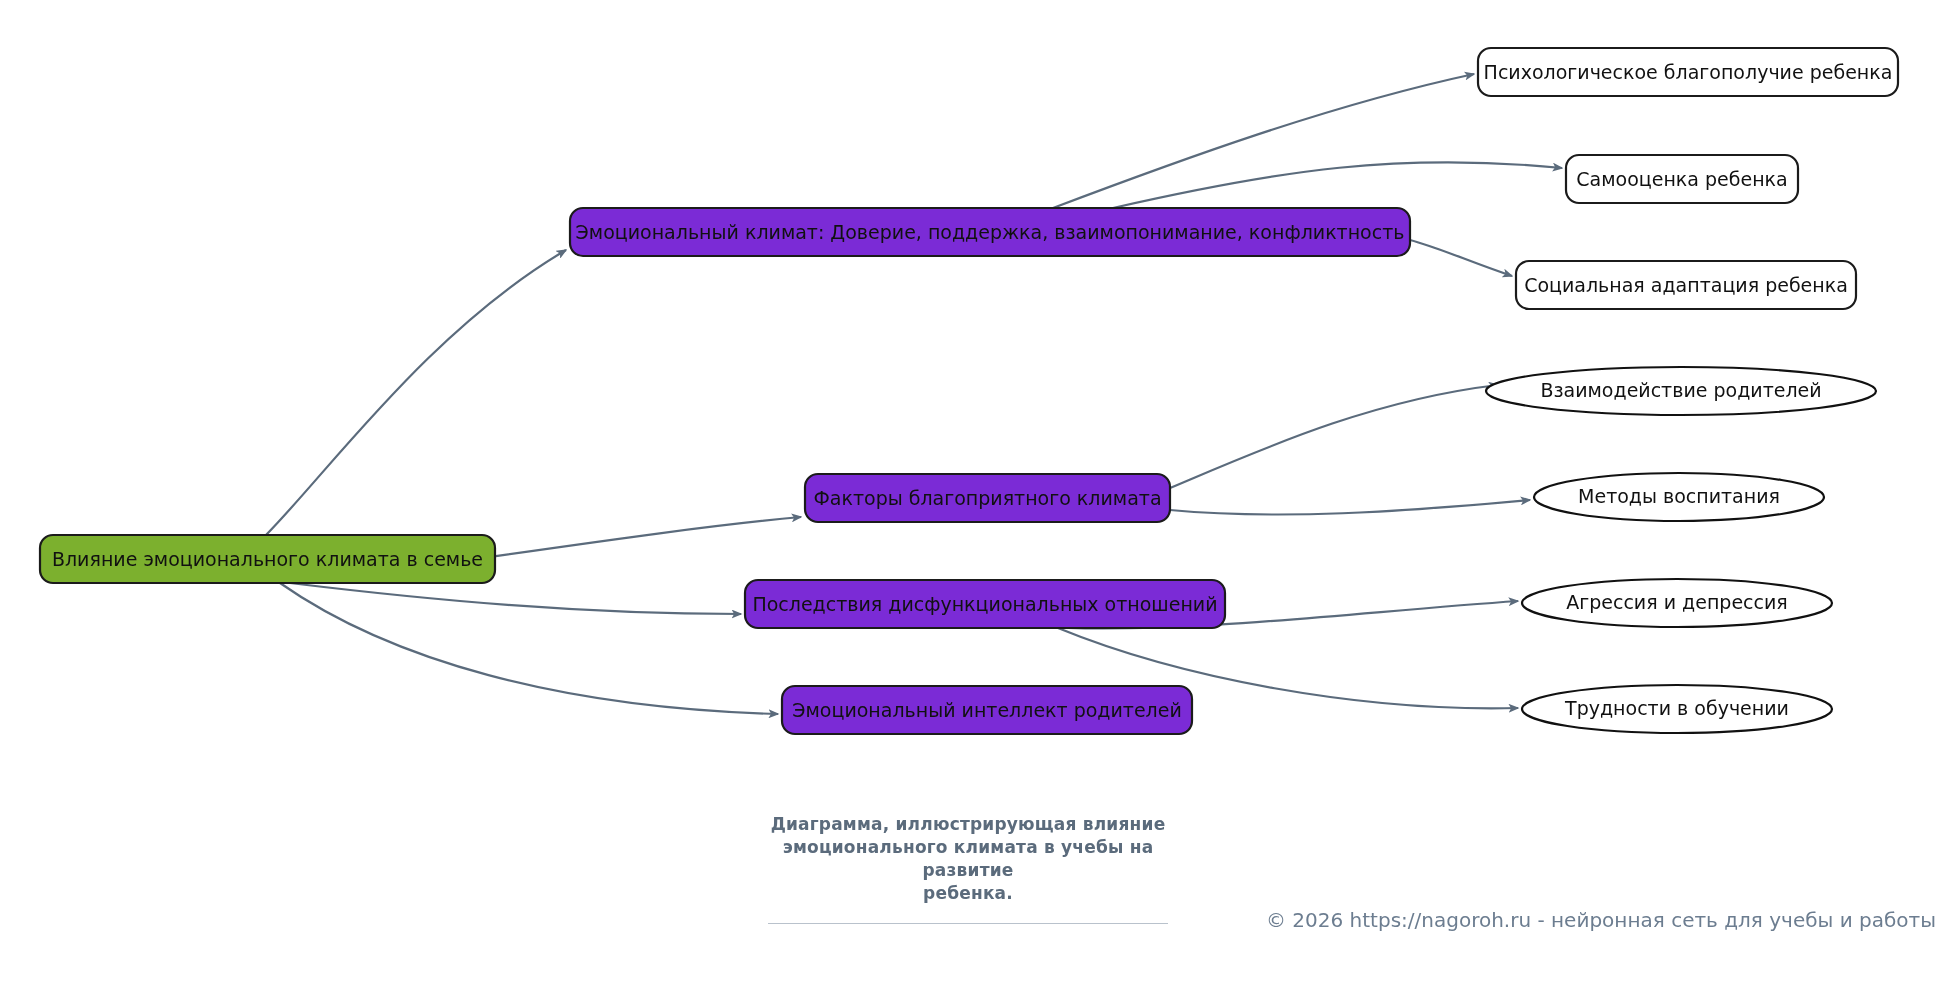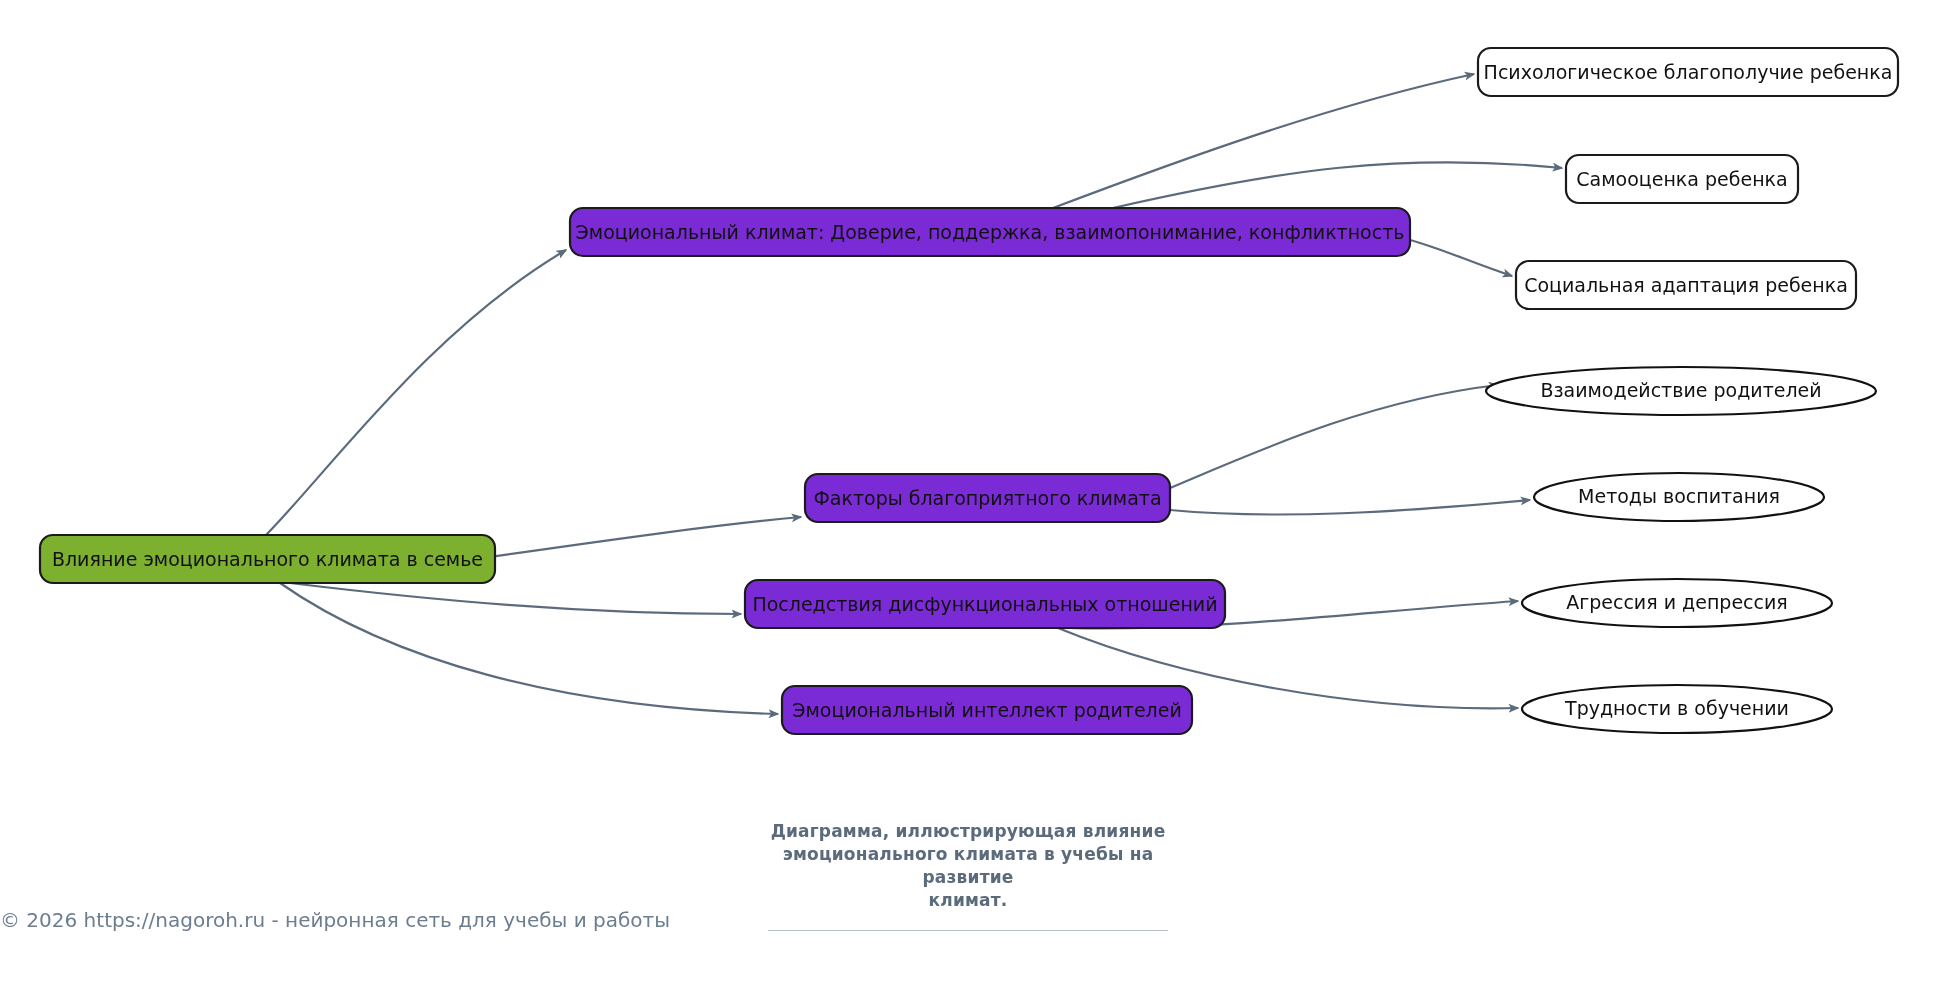--- a/index.html
+++ b/index.html
@@ -61,40 +61,40 @@
   .caption-block {
     position: absolute;
     left: 0;
     right: 0;
     top: 805px;
     text-align: center;
     pointer-events: none;
   }
   .caption-text {
     width: 420px;
-    margin: 15px auto;
+    margin: 8px auto;
     font-family: "DejaVu Sans", "Liberation Sans", sans-serif;
     font-size: 17px;
     font-weight: bold;
     line-height: 1.35;
     color: #5b6b7c;
     letter-spacing: 0.2px;
   }
   .caption-rule {
     width: 400px;
     margin: 18px auto 0 auto;
     border: 0;
     border-top: 1px solid #b9c2cc;
   }
   .footer-text {
     position: absolute;
     left: 0;
     right: 0;
     top: 908px;
-    text-align: left;
+    text-align: right;
     font-family: "DejaVu Sans", "Liberation Sans", sans-serif;
     font-size: 20px;
     color: #6c7d90;
   }
 </style>
 </head>
 <body>
 
 <div id="diagram-root">
   <svg class="mindmap" viewBox="0 0 1936 1001" xmlns="http://www.w3.org/2000/svg">
@@ -181,19 +181,19 @@
         <ellipse class="node-shape-leafell" cx="1677" cy="709" rx="155" ry="24"></ellipse>
         <text class="node-label node-label-leaf" x="1677" y="709">Трудности в обучении</text>
       </g>
     </g>
   </svg>
 
   <div class="caption-block">
     <div class="caption-text">
       <div>Диаграмма, иллюстрирующая влияние</div>
       <div>эмоционального климата в учебы на развитие</div>
-      <div>климат.</div>
+      <div>ребенка.</div>
     </div>
     <hr class="caption-rule">
   </div>
 
   <div class="footer-text">© 2026 https://nagoroh.ru - нейронная сеть для учебы и работы</div>
 </div>
 
 </body></html>

